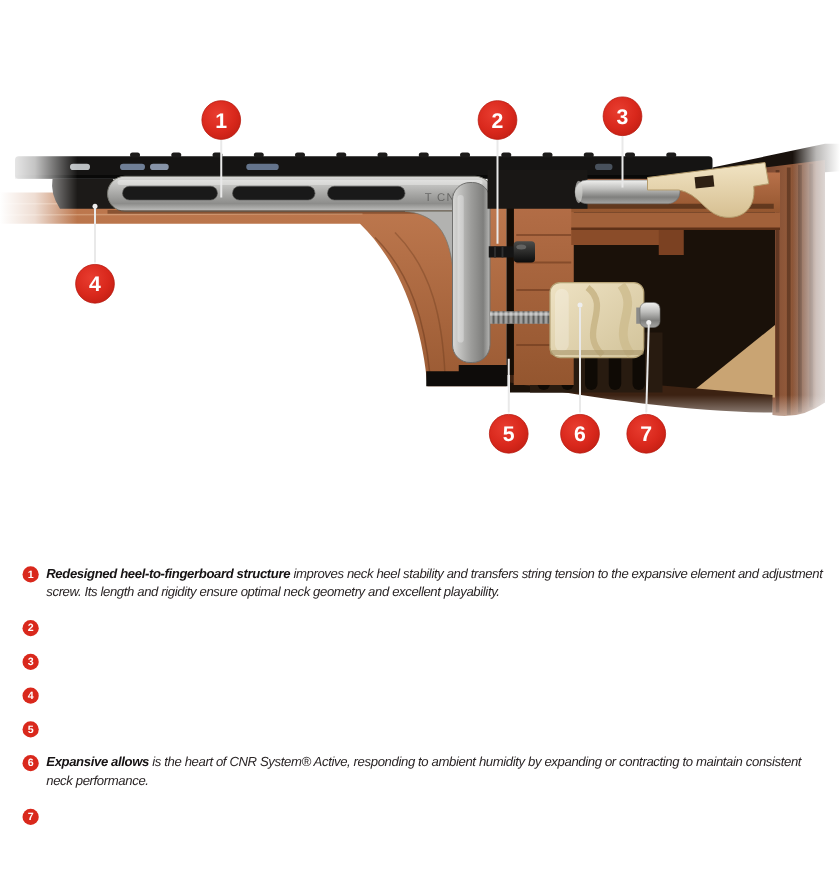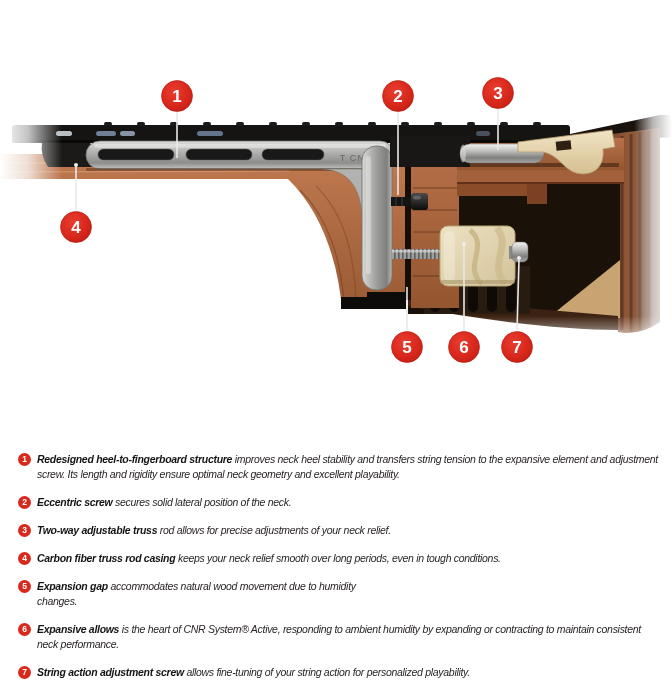--- a/index.html
+++ b/index.html
@@ -269,37 +269,31 @@
     </g>
   </svg>
 
   <div class="legend">
     <div class="legend-item">
       <span class="lbullet">1</span>
       <p class="ltext"><b>Redesigned heel-to-fingerboard structure</b><span> improves neck heel stability and transfers string tension to the expansive element and adjustment screw. Its length and rigidity ensure optimal neck geometry and excellent playability.</span></p>
     </div>
     <div class="legend-item">
       <span class="lbullet">2</span>
-      <p class="ltext"><b>Eccentric screw</b><span> secures solid lateral position of the neck.</span></p>
     </div>
     <div class="legend-item">
       <span class="lbullet">3</span>
-      <p class="ltext"><b>Two-way adjustable truss</b><span> rod allows for precise adjustments of your neck relief.</span></p>
     </div>
     <div class="legend-item">
       <span class="lbullet">4</span>
-      <p class="ltext"><b>Carbon fiber truss rod casing</b><span> keeps your neck relief smooth over long periods, even in tough conditions.</span></p>
     </div>
     <div class="legend-item">
       <span class="lbullet">5</span>
-      <p class="ltext"><b>Expansion gap</b><span> accommodates natural wood movement due to humidity
-changes.</span></p>
     </div>
     <div class="legend-item">
       <span class="lbullet">6</span>
       <p class="ltext"><b>Expansive allows</b><span> is the heart of CNR System® Active, responding to ambient humidity by expanding or contracting to maintain consistent neck performance.</span></p>
     </div>
     <div class="legend-item">
       <span class="lbullet">7</span>
-      <p class="ltext"><b>String action adjustment screw</b><span> allows fine-tuning of your string action for personalized playability.</span></p>
     </div>
   </div>
 </div>
 
 </body></html>

